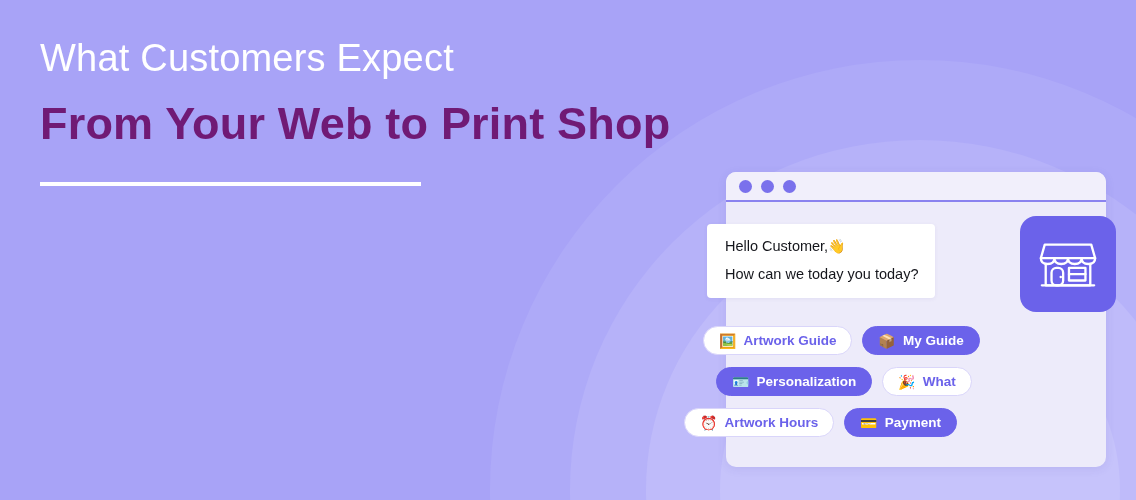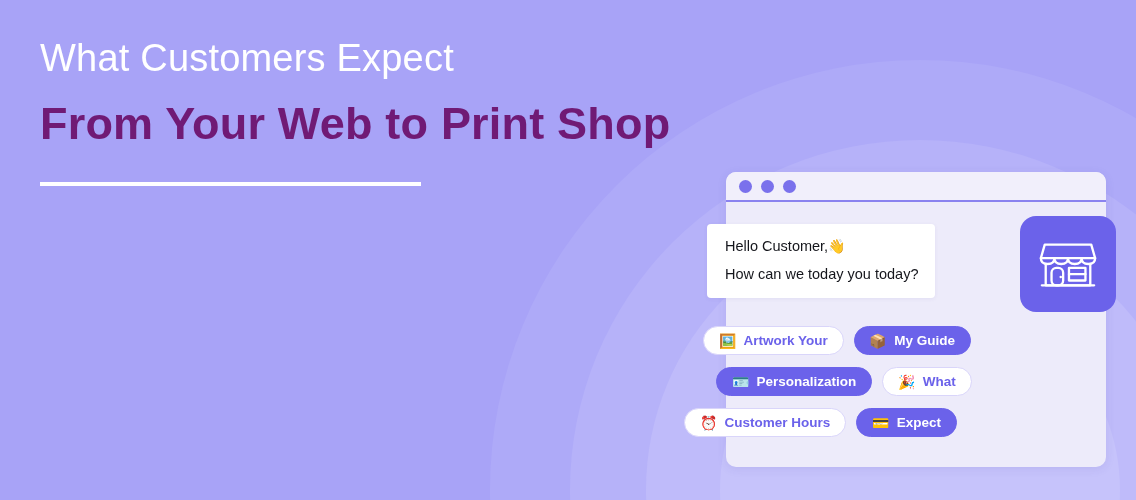--- a/index.html
+++ b/index.html
@@ -215,21 +215,21 @@
       <span>Hello Customer,</span><span class="emoji">👋</span>
     </div>
     <div class="msg">How can we today you today?</div>
   </div>
 
   <div class="chips">
 
     <div class="chip-row r1">
       <div class="chip light">
         <span class="chip-ico">🖼️</span>
-        <span>Artwork Your</span>
+        <span>Artwork Guide</span>
       </div>
       <div class="chip solid">
         <span class="chip-ico">📦</span>
         <span>My Guide</span>
       </div>
     </div>
 
     <div class="chip-row r2">
       <div class="chip solid">
         <span class="chip-ico">🪪</span>
@@ -237,23 +237,23 @@
       </div>
       <div class="chip light">
         <span class="chip-ico">🎉</span>
         <span>What</span>
       </div>
     </div>
 
     <div class="chip-row r3">
       <div class="chip light">
         <span class="chip-ico">⏰</span>
-        <span>Customer Hours</span>
+        <span>Artwork Hours</span>
       </div>
       <div class="chip solid">
         <span class="chip-ico">💳</span>
-        <span>Expect</span>
+        <span>Payment</span>
       </div>
     </div>
 
   </div>
 
 </div>
 
 </body></html>

